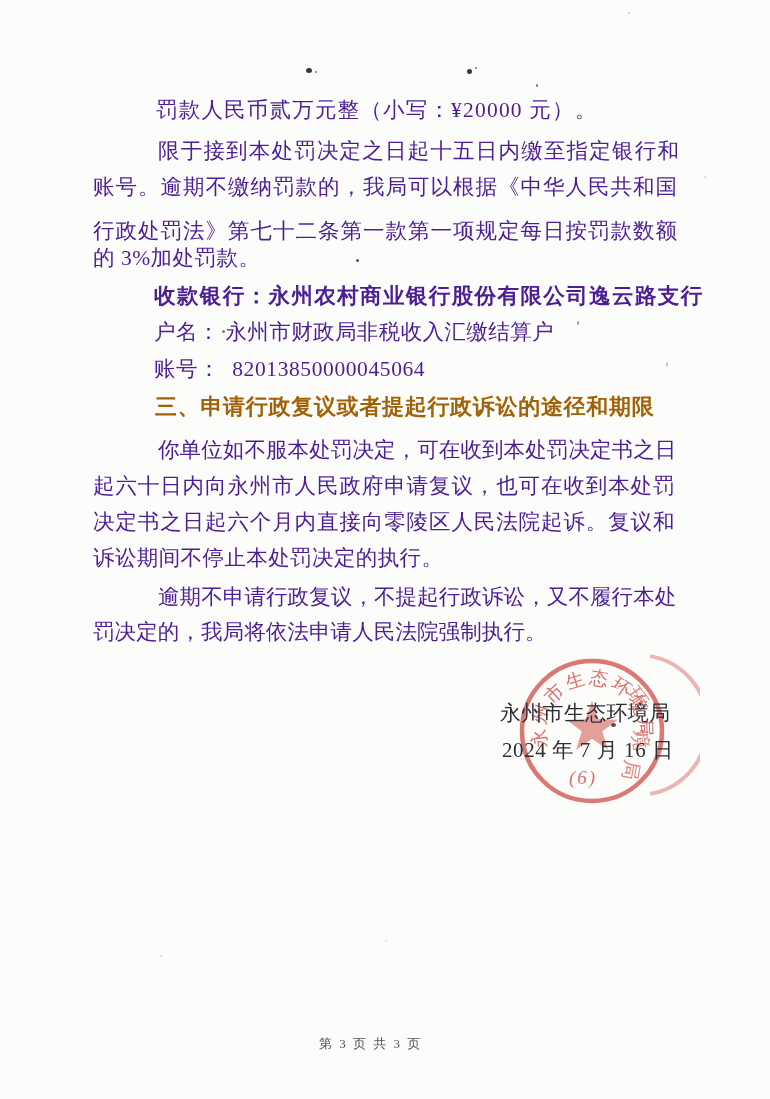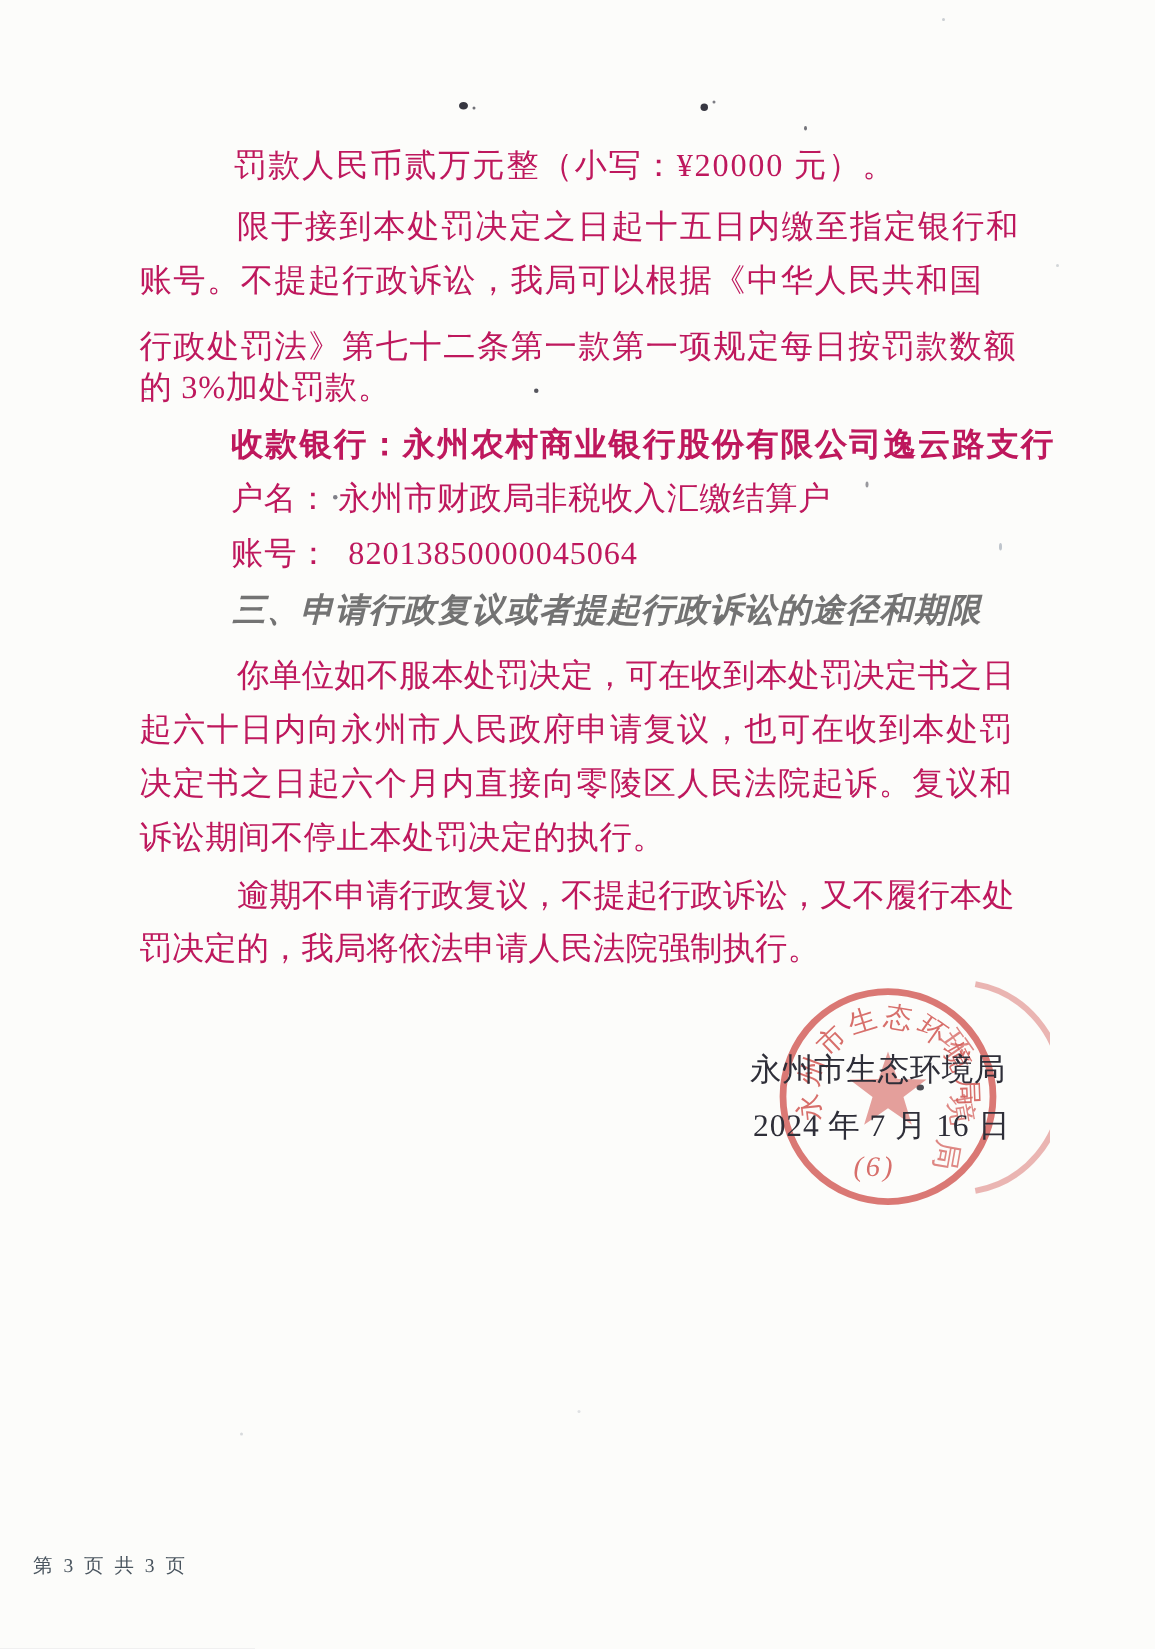--- a/index.html
+++ b/index.html
@@ -8,45 +8,44 @@
     width:770px;height:1099px;
     margin:0 auto;
     background:#fcfcfa;
     overflow:hidden;
     font-family:"Liberation Serif","DejaVu Serif",serif;
   }
   .line{
     position:absolute;
     height:30px;line-height:30px;
     font-size:21.5px;
-    color:#be185d;
+    color:#4c1d95;
     white-space:pre;
   }
   .heading{
     font-family:"Liberation Sans","DejaVu Sans",sans-serif;
     font-weight:600;
     font-size:22px;
-    color:#737373;
-    font-style:italic;
+    color:#a16207;
   }
   .sig-line{
     position:absolute;
     height:28px;line-height:28px;
     font-size:21px;
     color:#2e2e38;
     white-space:pre;
     z-index:3;
   }
   .footer{
     position:absolute;
     left:0;top:1035px;width:741px;
+    text-align:center;
     font-size:13px;
     letter-spacing:2px;
     color:#49545e;
-    padding-left:22px;
   }
   .seal{
     position:absolute;
     left:500px;top:650px;
     width:200px;height:170px;
     z-index:2;
   }
   .seal svg{display:block;width:100%;height:100%;}
   .speck{
     position:absolute;
@@ -54,21 +53,21 @@
     z-index:1;
   }
 </style>
 </head>
 <body>
 
 <div class="page">
 
   <div class="line" style="left:156px;top:95px;letter-spacing:1.2px;">罚款人民币贰万元整（小写：¥20000 元）。</div>
   <div class="line" style="left:158px;top:136px;letter-spacing:1.2px;">限于接到本处罚决定之日起十五日内缴至指定银行和</div>
-  <div class="line" style="left:93px;top:172px;letter-spacing:1.0px;">账号。不提起行政诉讼，我局可以根据《中华人民共和国</div>
+  <div class="line" style="left:93px;top:172px;letter-spacing:1.0px;">账号。逾期不缴纳罚款的，我局可以根据《中华人民共和国</div>
   <div class="line" style="left:93px;top:216px;letter-spacing:1.0px;">行政处罚法》第七十二条第一款第一项规定每日按罚款数额</div>
   <div class="line" style="left:93px;top:243px;letter-spacing:0.5px;text-align:center;">的 3%加处罚款。</div>
   <div class="line" style="left:154px;top:281px;letter-spacing:1.4px;font-weight:bold;">收款银行：永州农村商业银行股份有限公司逸云路支行</div>
   <div class="line" style="left:154px;top:317px;letter-spacing:0.4px;">户名： 永州市财政局非税收入汇缴结算户</div>
   <div class="line" style="left:154px;top:354px;letter-spacing:0.6px;text-align:right;">账号：  82013850000045064</div>
   <div class="line heading" style="left:155px;top:392px;letter-spacing:0.7px;">三、申请行政复议或者提起行政诉讼的途径和期限</div>
   <div class="line" style="left:158px;top:435px;letter-spacing:0.1px;">你单位如不服本处罚决定，可在收到本处罚决定书之日</div>
   <div class="line" style="left:93px;top:471px;letter-spacing:0.9px;">起六十日内向永州市人民政府申请复议，也可在收到本处罚</div>
   <div class="line" style="left:93px;top:507px;letter-spacing:0.9px;">决定书之日起六个月内直接向零陵区人民法院起诉。复议和</div>
   <div class="line" style="left:93px;top:543px;letter-spacing:0.4px;">诉讼期间不停止本处罚决定的执行。</div>

